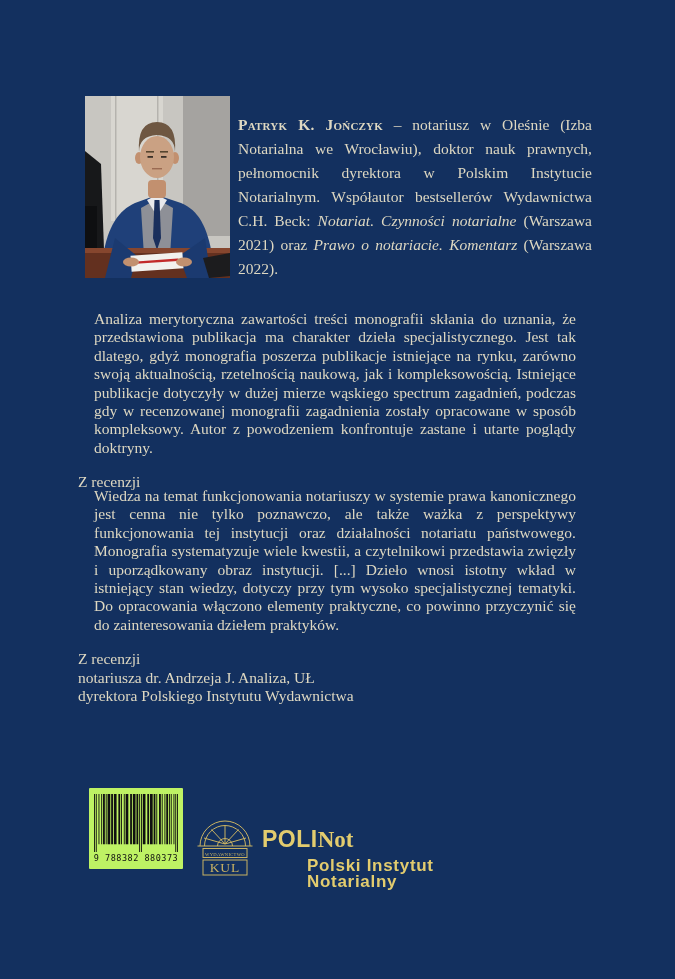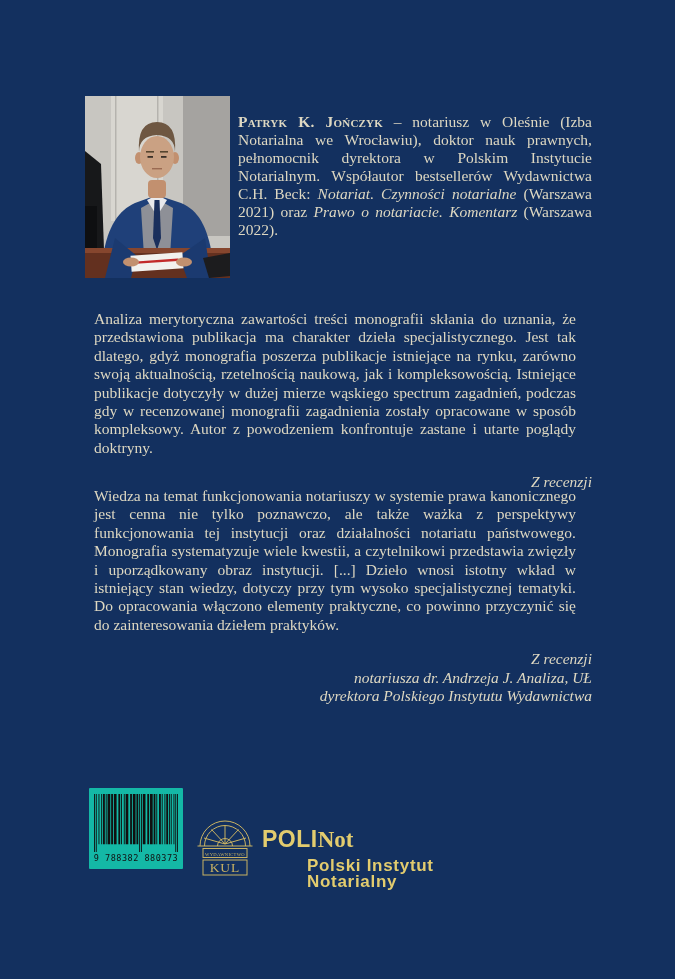--- a/index.html
+++ b/index.html
@@ -15,37 +15,37 @@
     position:relative;overflow:hidden;
     font-family:"Liberation Serif", serif;
     color:var(--body_text);
   }
   .photo{
     position:absolute;left:85px;top:96px;width:145px;height:182px;
   }
   .photo svg{display:block;width:145px;height:182px;}
   .bio{
     position:absolute;left:238px;top:97px;width:354px;
-    font-size:15.5px;line-height:18px;text-align:justify;
+    font-size:15.5px;line-height:24px;text-align:justify;
   }
   .bio .name{font-variant:small-caps;font-weight:bold;letter-spacing:0.2px;}
   .it{font-style:italic;}
   .review{
     position:absolute;left:78px;width:514px;
     font-size:15.5px;line-height:18.4px;
   }
   .review-text{margin:16px;text-align:justify;}
   #review1{top:294px;}
   #review2{top:471px;}
-  .attribution{text-align:right;font-style:italic;}
+  .attribution{text-align:left;}
   .attribution div{line-height:18.4px;}
   
   .barcode{
     position:absolute;left:89px;top:788px;width:94px;height:81px;
-    background:#14b8a6;border-radius:1px;
+    background:#bef264;border-radius:1px;
     display:flex;flex-direction:column;align-items:center;
     padding-top:6px;box-sizing:border-box;
   }
   .barcode svg{display:block;}
   .barcode-digits{
     font-family:"DejaVu Sans Mono", monospace;
     font-size:8.5px;color:#111;letter-spacing:0.5px;
     margin-top:1px;white-space:nowrap;
   }
   

